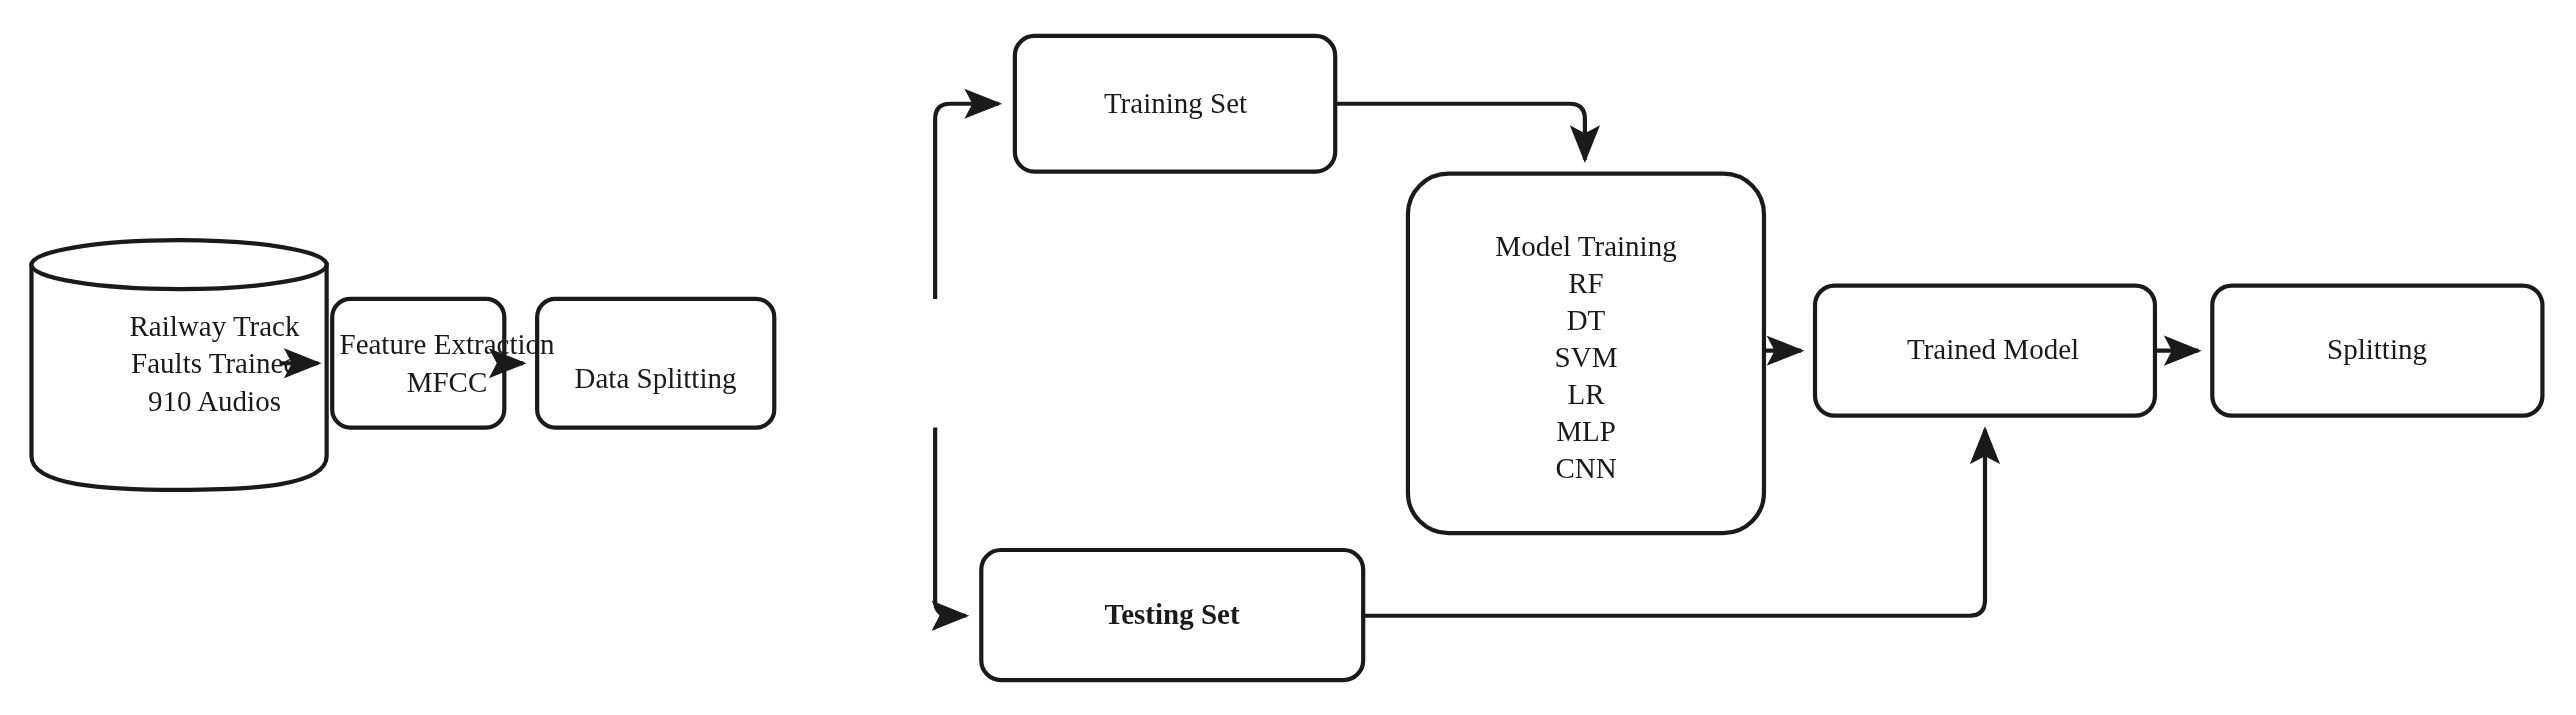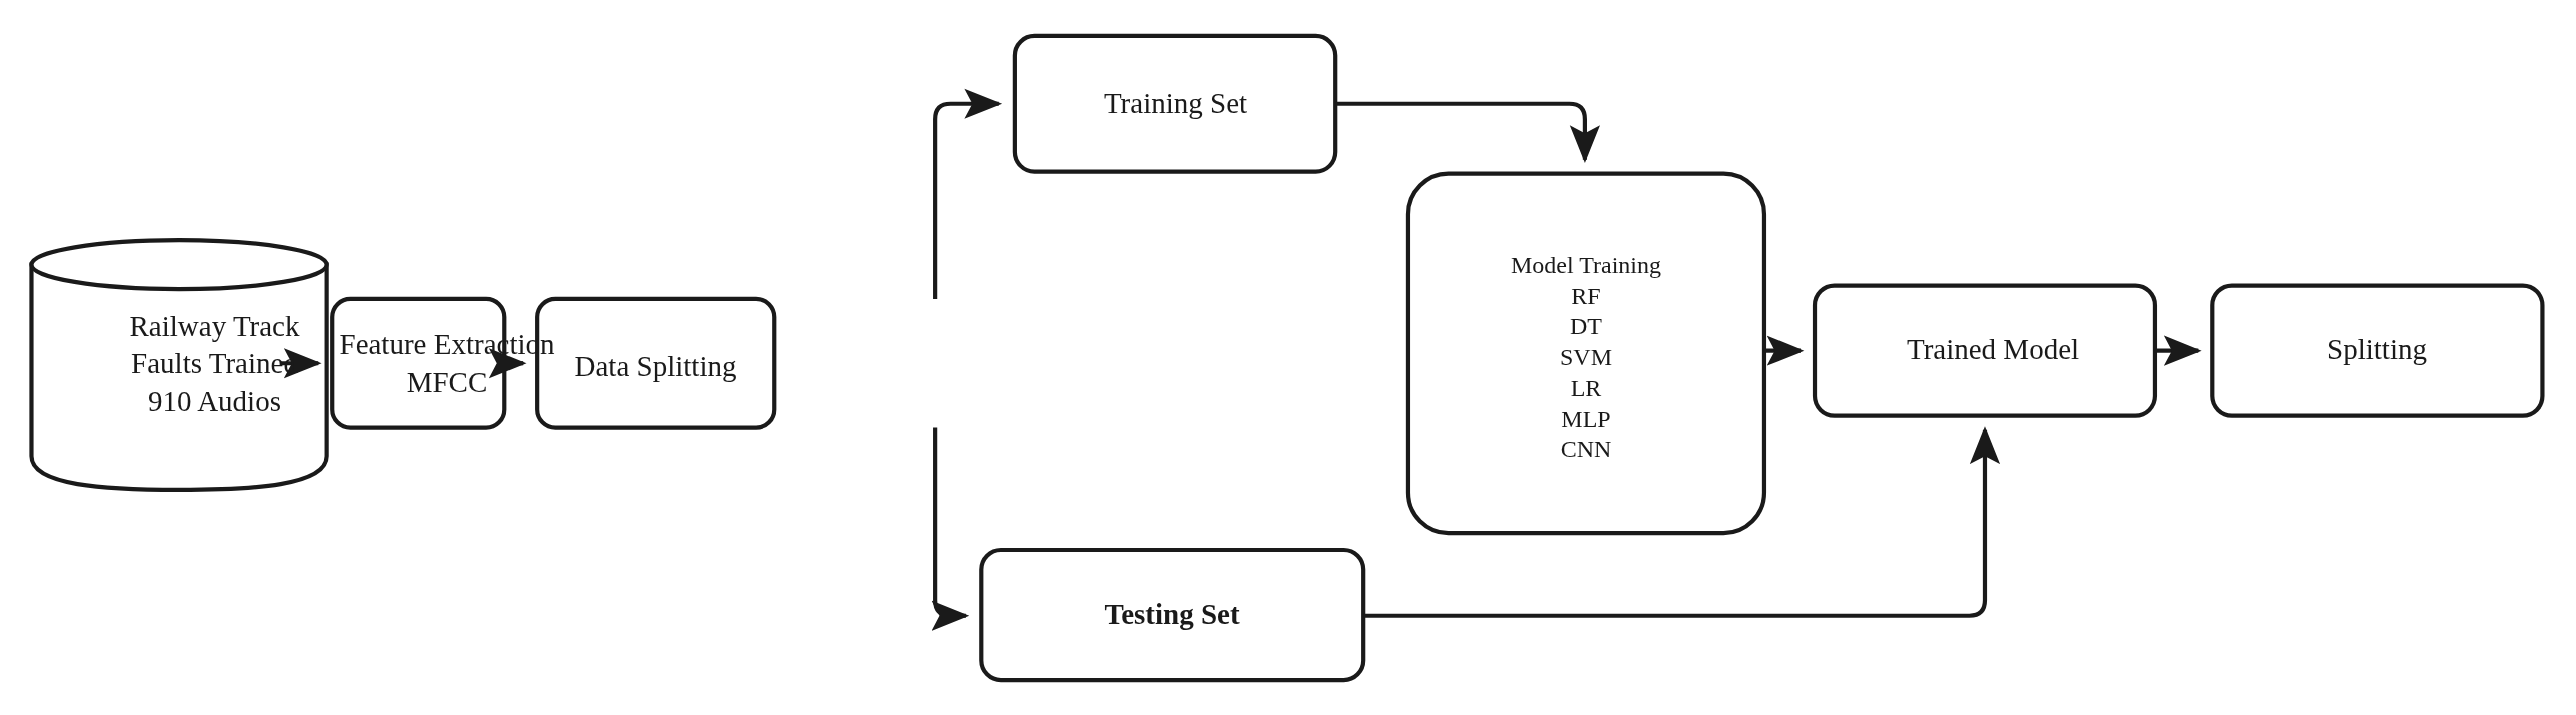--- a/index.html
+++ b/index.html
@@ -51,23 +51,23 @@
     white-space: pre;
     pointer-events: none;
     display: flex;
     flex-direction: column;
     align-items: center;
     justify-content: center;
   }
   .node-label span { display: block; }
   .lbl-dataset   { left: 29px;   top: 273px;  width: 299px;  height: 182px; margin-left: 36px; }
   .lbl-feature   { left: 330px;  top: 297px;  width: 176px;  height: 133px; padding-left: 29px; }
-  .lbl-split     { left: 535px;  top: 297px;  width: 241px;  height: 140px; }
+  .lbl-split     { left: 535px;  top: 309px;  width: 241px;  height: 140px; }
   .lbl-training  { left: 1013px; top: 34px;   width: 325px;  height: 140px; }
-  .lbl-model     { left: 1406px; top: 171px;  width: 360px;  height: 373px; font-size: 24px; }
+  .lbl-model     { left: 1406px; top: 171px;  width: 360px;  height: 373px; font-size: 29px; }
   .lbl-trained   { left: 1813px; top: 283px;  width: 360px;  height: 134px; }
   .lbl-pred      { left: 2210px; top: 283px;  width: 334px;  height: 134px; }
   .lbl-testing   { left: 979px; top: 548px;  width: 386px;  height: 134px; font-weight: bold; }
 </style>
 </head>
 <body>
 
 <div id="canvas">
 
   <svg id="flow-svg" viewBox="0 0 3683 1023" xmlns="http://www.w3.org/2000/svg">

